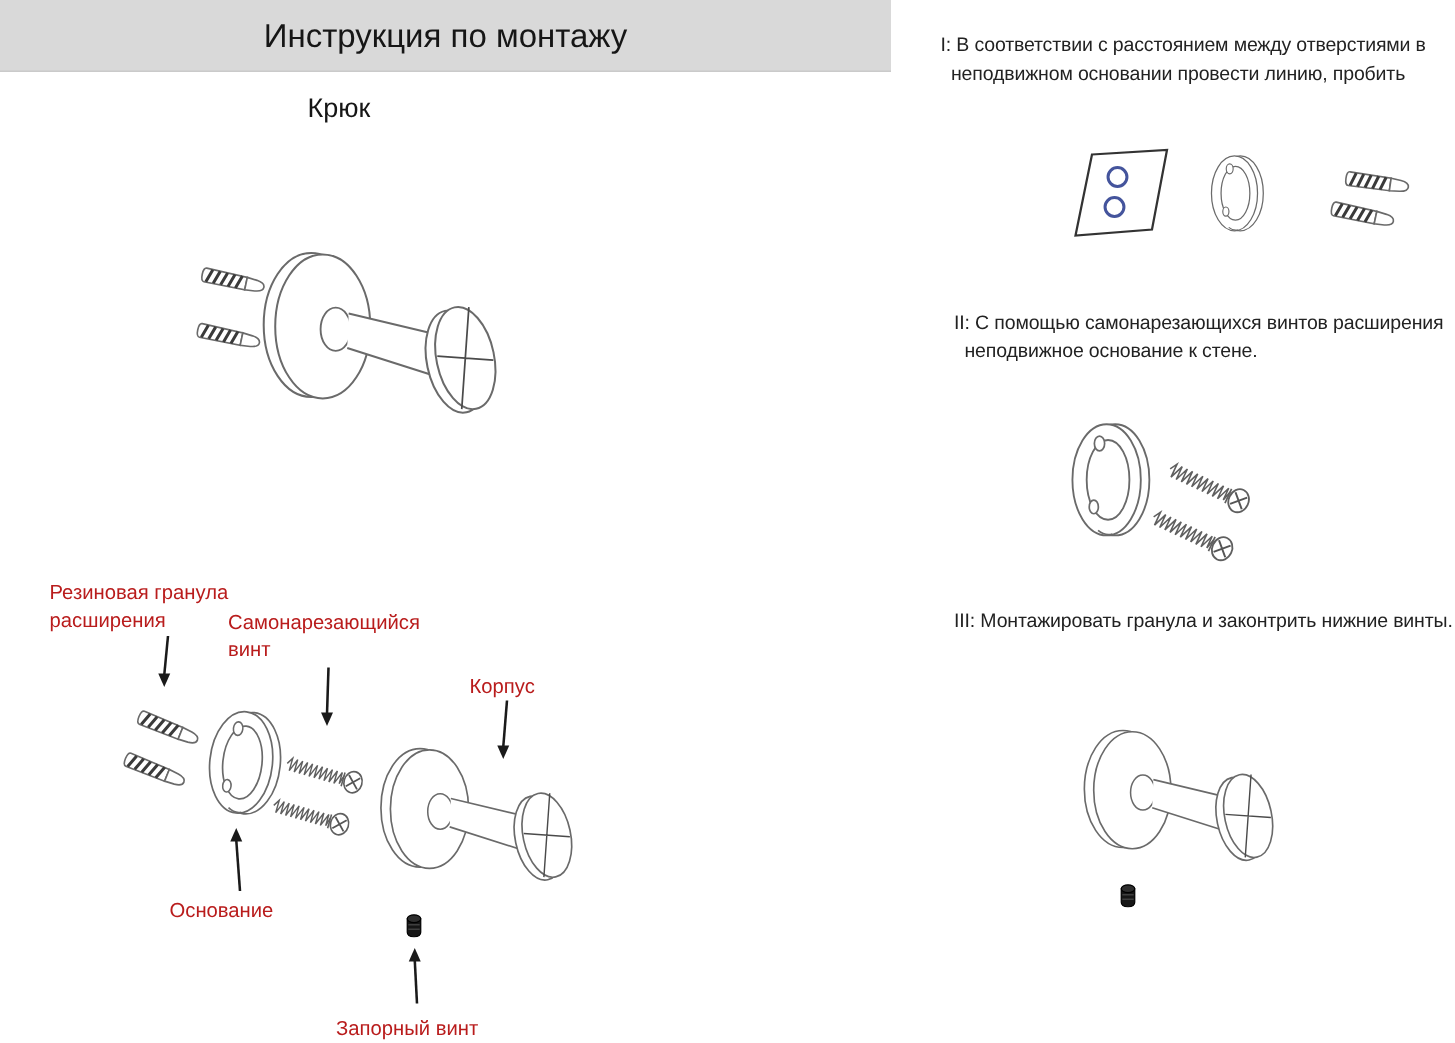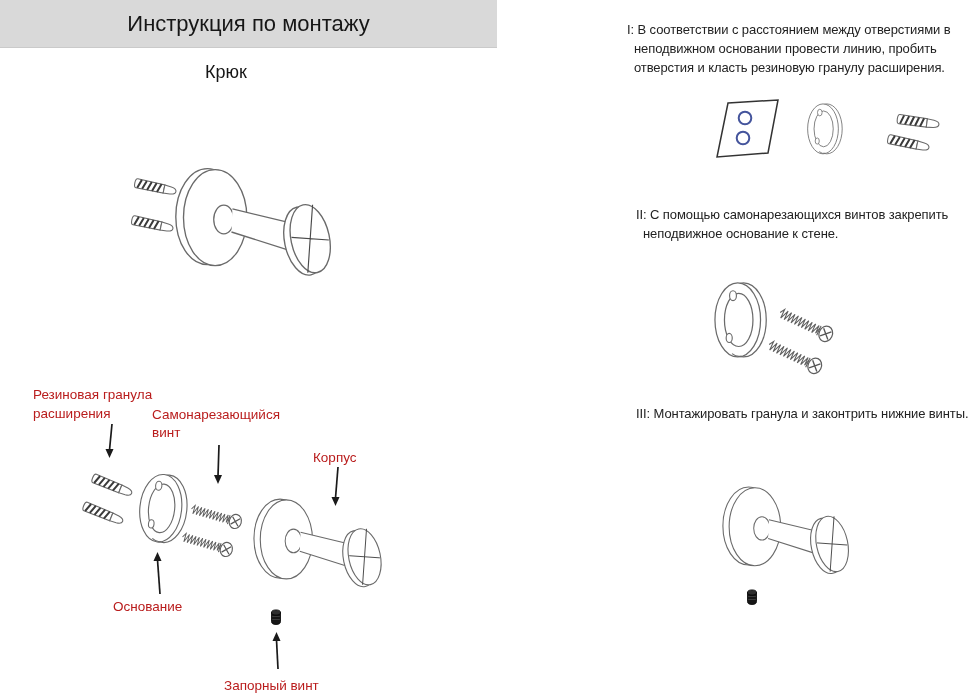--- a/index.html
+++ b/index.html
@@ -2,21 +2,21 @@
 <html lang="ru"><head>
 <meta charset="utf-8">
 <style>
   * { margin:0; padding:0; box-sizing:border-box; }
   html,body { background:#ffffff; }
   .page {
     position:relative; width:970px; height:695px; background:#fff;
     font-family:"Liberation Sans", sans-serif; color:#1a1a1a; overflow:hidden;
   }
   .header-bar {
-    position:absolute; left:0; top:0; width:497px; height:48px;
+    position:absolute; left:0; top:0; width:594px; height:48px;
     background:#d9d9d9; border-bottom:1px solid #cacaca;
     display:flex; align-items:center; justify-content:center;
   }
   .header-title { font-size:22px; color:#161616; }
   .subtitle {
     position:absolute; left:168px; top:62px; width:116px;
     text-align:center; font-size:18px; color:#161616;
   }
   svg.diagram { position:absolute; overflow:visible; }
   .lbl { position:absolute; font-size:13.5px; line-height:19px; color:#b91c1c; }
@@ -125,33 +125,32 @@
     <div>Самонарезающийся</div>
     <div>винт</div>
   </div>
   <div class="lbl" style="left:313px;top:448px">Корпус</div>
   <div class="lbl" style="left:113px;top:597px">Основание</div>
   <div class="lbl" style="left:224px;top:676px">Запорный винт</div>
 
   <div class="step-text" style="left:627px;top:20px">
     <div class="step-line">I: В соответствии с расстоянием между отверстиями в</div>
     <div class="step-line cont">неподвижном основании провести линию, пробить</div>
-    <div class="step-line cont">отверстия и класть резиновую гранулу расширения.</div>
   </div>
   <svg class="diagram" style="left:700px;top:92px" width="260" height="76" viewBox="0 0 260 76">
     <polygon points="28,11 78,8 68,61 17,65" fill="#fff" stroke="#333" stroke-width="1.5"></polygon>
     <circle cx="45" cy="26" r="6.3" fill="#fff" stroke="#44549c" stroke-width="2"></circle>
     <circle cx="43" cy="46" r="6.3" fill="#fff" stroke="#44549c" stroke-width="2"></circle>
     <use href="#sym-ring" transform="translate(107,10) scale(0.64)"></use>
     <use href="#sym-anchor" transform="translate(197,20) rotate(8) scale(0.84)"></use>
     <use href="#sym-anchor" transform="translate(188,40) rotate(12) scale(0.84)"></use>
   </svg>
 
   <div class="step-text" style="left:636px;top:205px">
-    <div class="step-line">II: С помощью самонарезающихся винтов закрепить</div>
+    <div class="step-line">II: С помощью самонарезающихся винтов расширения</div>
     <div class="step-line cont">неподвижное основание к стене.</div>
   </div>
   <svg class="diagram" style="left:705px;top:277px" width="180" height="95" viewBox="0 0 180 95">
     <use href="#sym-ring" transform="translate(9,3) scale(0.95)"></use>
     <use href="#sym-screw" transform="translate(77,27) rotate(25) scale(0.95)"></use>
     <use href="#sym-screw" transform="translate(66,59) rotate(25) scale(0.95)"></use>
   </svg>
 
   <div class="step-text" style="left:636px;top:404px">
     <div class="step-line">III: Монтажировать гранула и законтрить нижние винты.</div>

